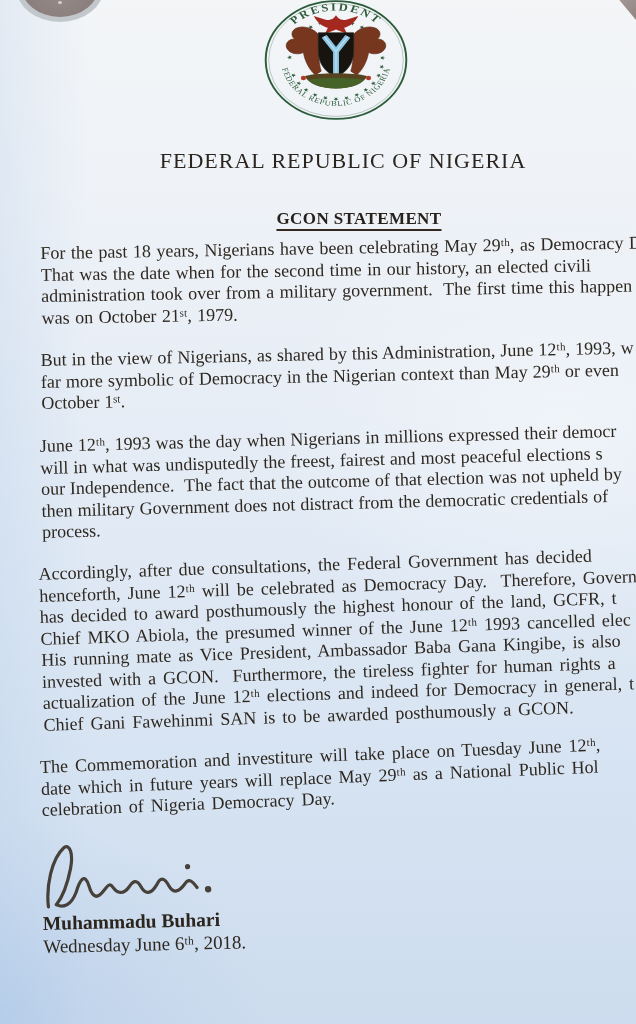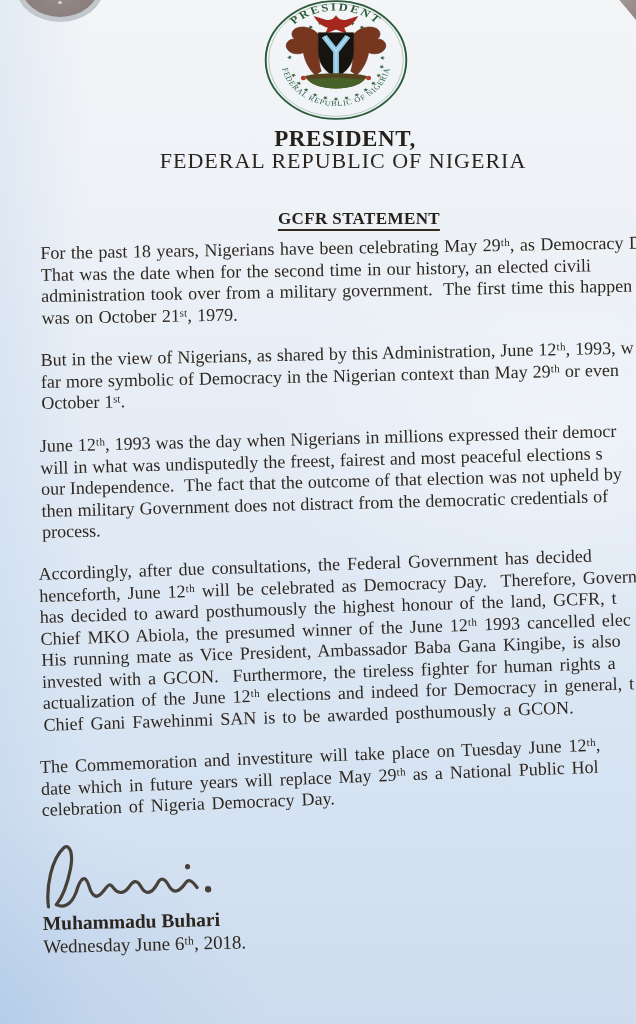--- a/index.html
+++ b/index.html
@@ -86,24 +86,23 @@
       <path fill="#17130f" stroke="#2d2a26" stroke-width="1" d="M76,56 L124,56 L124,86 C124,106 114,120 100,128 C86,120 76,106 76,86 Z"></path>
       <path fill="none" stroke="#8cc6e4" stroke-width="8" d="M84,62 L100,86 M116,62 L100,86 M100,86 L100,124"></path>
       <path fill="none" stroke="#d6ecf7" stroke-width="1.4" opacity="0.8" d="M84,62 L100,86 M116,62 L100,86 M100,86 L100,124"></path>
       <path fill="#55441f" d="M58,126 C75,120 125,120 142,126 C138,138 122,146 100,146 C78,146 62,138 58,126 Z"></path>
       <path fill="#456328" d="M62,132 C80,128 120,128 138,132 C130,142 115,146 100,146 C85,146 70,142 62,132 Z"></path>
       <circle cx="56" cy="129" r="3.5" fill="#b03a28"></circle>
       <circle cx="144" cy="129" r="3.5" fill="#b03a28"></circle>
     </g>
   </svg>
 
-  <div class="title1">PRESIDENT,</div>
   <div class="title2">FEDERAL REPUBLIC OF NIGERIA</div>
   <div class="subject-wrap">
-    <span class="subject">GCFR STATEMENT</span>
+    <span class="subject">GCON STATEMENT</span>
   </div>
 
   <div class="body-col">
     <p class="para p0">For the past 18 years, Nigerians have been celebrating May 29ᵗʰ, as Democracy Da
 That was the date when for the second time in our history, an elected civili
 administration took over from a military government.  The first time this happen
 was on October 21ˢᵗ, 1979.</p>
     <p class="para p1">But in the view of Nigerians, as shared by this Administration, June 12ᵗʰ, 1993, w
 far more symbolic of Democracy in the Nigerian context than May 29ᵗʰ or even
 October 1ˢᵗ.</p>

